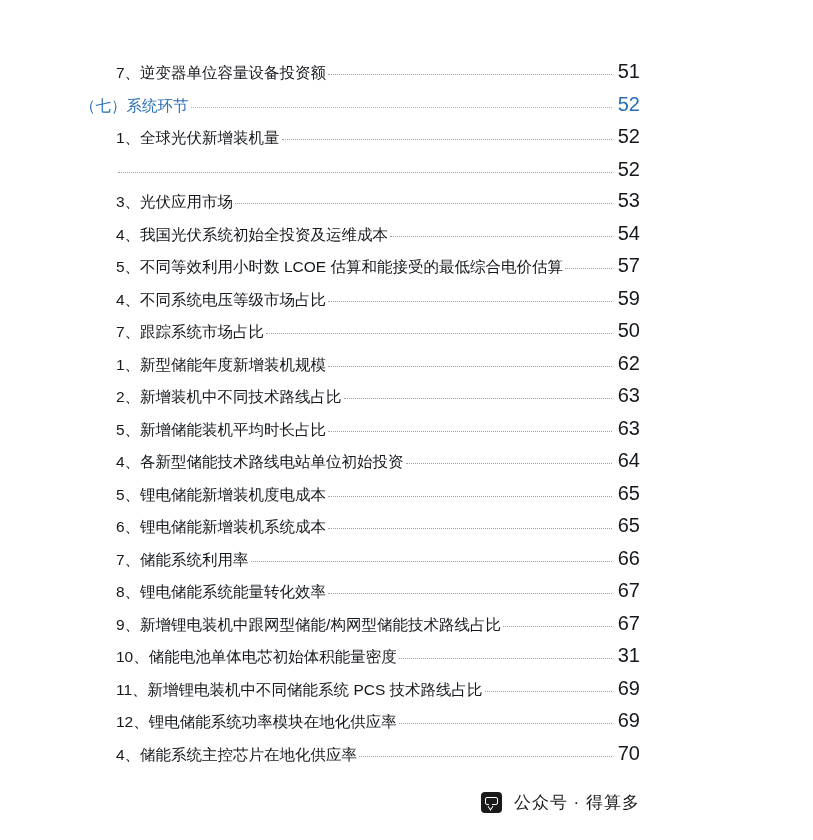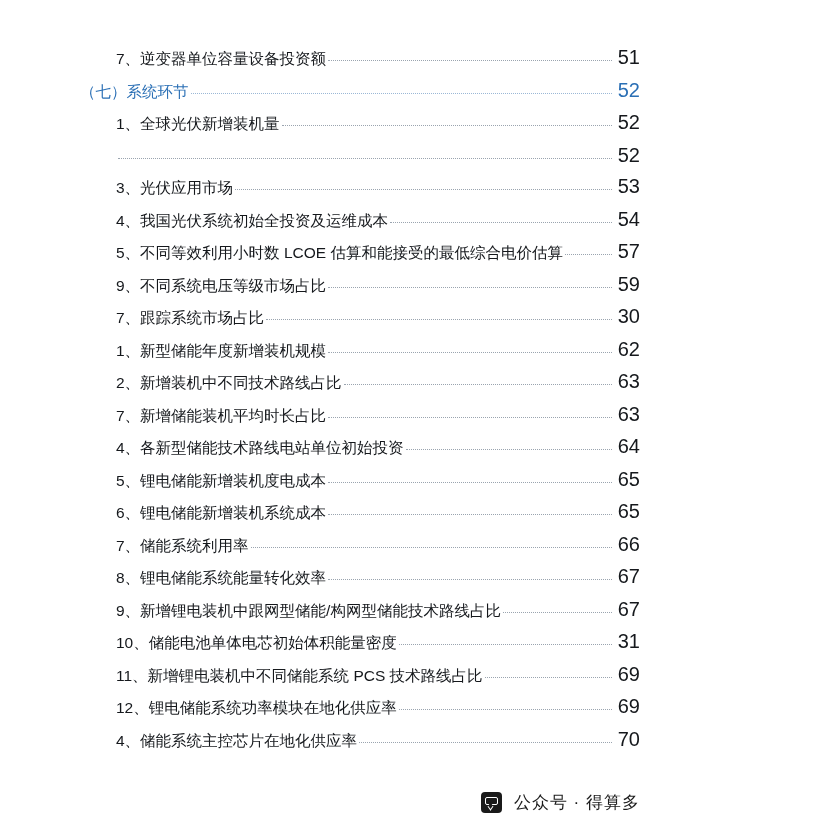--- a/index.html
+++ b/index.html
@@ -12,21 +12,21 @@
     background: #ffffff;
     font-family: "Liberation Sans", sans-serif;
     color: #1a1a1a;
     overflow: hidden;
   }
   .page {
     position: relative;
     width: 686px;
     height: 840px;
     box-sizing: border-box;
-    padding: 42px 46px 0 46px;
+    padding: 56px 46px 0 46px;
   }
   .toc {
     display: block;
   }
   .toc-entry {
     display: flex;
     align-items: baseline;
     font-size: 15.5px;
     line-height: 31.5px;
     white-space: nowrap;
@@ -139,41 +139,41 @@
         <span class="entry-label">4、我国光伏系统初始全投资及运维成本</span>
         <span class="leader"></span>
         <span class="page-num">54</span>
       </div>
       <div class="toc-entry level-2">
         <span class="entry-label">5、不同等效利用小时数 LCOE 估算和能接受的最低综合电价估算</span>
         <span class="leader"></span>
         <span class="page-num">57</span>
       </div>
       <div class="toc-entry level-2">
-        <span class="entry-label">9、不同系统电压等级市场占比</span>
+        <span class="entry-label">4、不同系统电压等级市场占比</span>
         <span class="leader"></span>
         <span class="page-num">59</span>
       </div>
       <div class="toc-entry level-2">
         <span class="entry-label">7、跟踪系统市场占比</span>
         <span class="leader"></span>
-        <span class="page-num">30</span>
+        <span class="page-num">50</span>
       </div>
       <div class="toc-entry level-2">
         <span class="entry-label">1、新型储能年度新增装机规模</span>
         <span class="leader"></span>
         <span class="page-num">62</span>
       </div>
       <div class="toc-entry level-2">
         <span class="entry-label">2、新增装机中不同技术路线占比</span>
         <span class="leader"></span>
         <span class="page-num">63</span>
       </div>
       <div class="toc-entry level-2">
-        <span class="entry-label">7、新增储能装机平均时长占比</span>
+        <span class="entry-label">5、新增储能装机平均时长占比</span>
         <span class="leader"></span>
         <span class="page-num">63</span>
       </div>
       <div class="toc-entry level-2">
         <span class="entry-label">4、各新型储能技术路线电站单位初始投资</span>
         <span class="leader"></span>
         <span class="page-num">64</span>
       </div>
       <div class="toc-entry level-2">
         <span class="entry-label">5、锂电储能新增装机度电成本</span>

